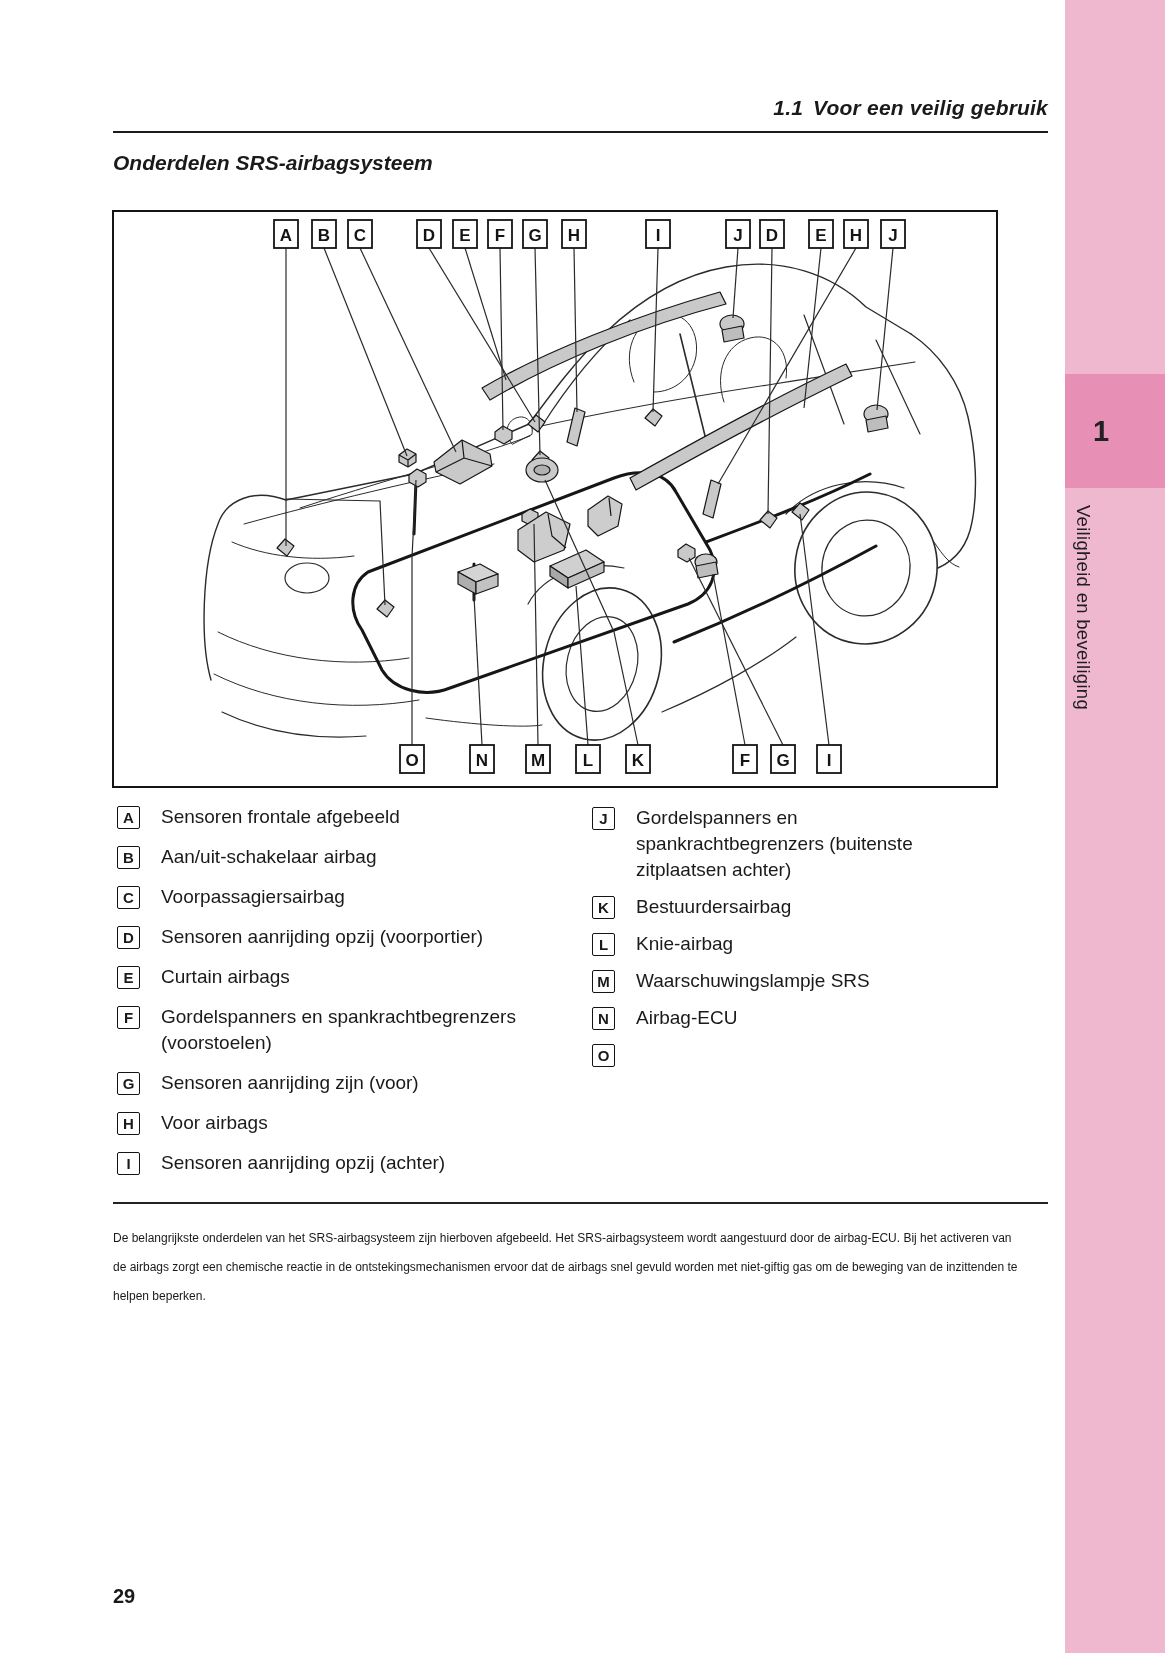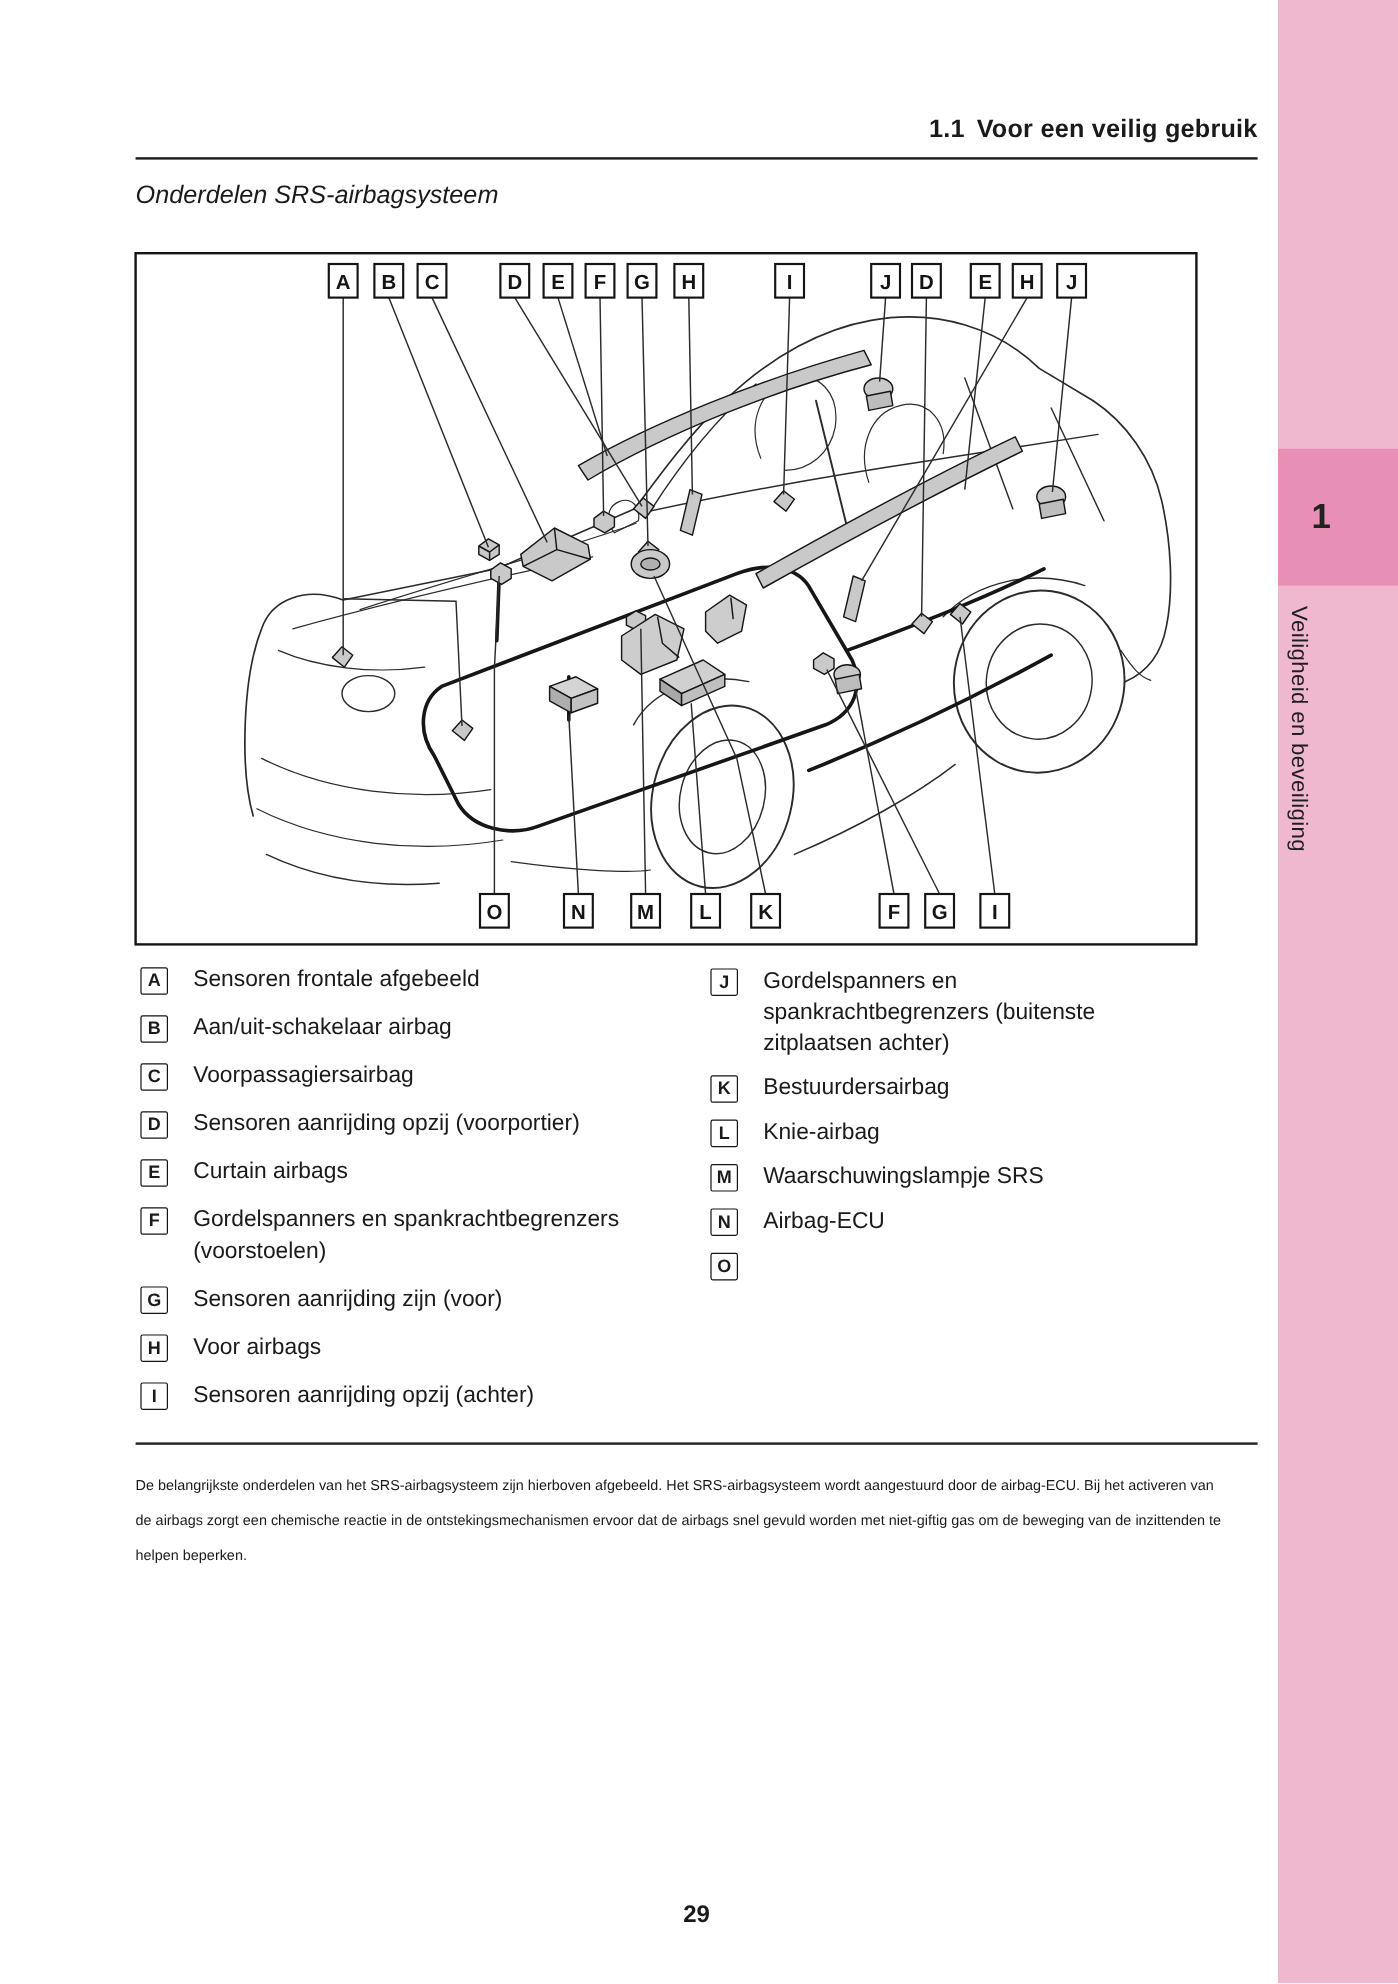--- a/index.html
+++ b/index.html
@@ -15,24 +15,24 @@
   }
   .chapter-tab .num{font-size:29px; font-weight:bold; color:#222; padding-left:28px;}
   .vertical-label{
     position:absolute; top:505px; left:1072px;
     writing-mode:vertical-rl; font-size:18.5px; color:#1e1e1e; letter-spacing:.3px;
   }
   
   .header-line{position:absolute; left:113px; top:131px; width:935px; height:2px; background:#1b1b1b;}
   .header-title{
     position:absolute; left:113px; top:96px; width:935px; text-align:right;
-    font-size:21px; font-weight:bold; letter-spacing:.2px;
+    font-size:21px; font-weight:bold; letter-spacing:.2px;font-style:italic;
   }
   .header-title .sec-no{margin-right:10px;}
-  .page-title{position:absolute; left:113px; top:151px; font-size:21px; font-weight:normal; font-style:italic;}
+  .page-title{position:absolute; left:113px; top:151px; font-size:21px; font-weight:bold; font-style:italic;}
   
   .diagram-frame{
     position:absolute; left:112px; top:210px; width:886px; height:578px;
     border:2px solid #141414; box-sizing:border-box; background:#fff;
   }
   .diagram-frame svg{display:block;}
   
   .legend-col{position:absolute; font-size:19px; line-height:26px;}
   .legend-left{left:117px; top:804px; width:408px;}
   .legend-right{left:592px; top:805px; width:330px;}
@@ -40,21 +40,21 @@
   .legend-right .legend-row{margin-bottom:11px;}
   .legend-key{
     position:absolute; left:0; top:2px; width:23px; height:23px; box-sizing:border-box;
     border:1.7px solid #141414; border-radius:2px; background:#fff;
     display:flex; align-items:center; justify-content:center;
     font-size:15px; font-weight:bold;
   }
   
   .divider{position:absolute; left:113px; top:1202px; width:935px; height:2px; background:#222;}
   .body-paragraph{position:absolute; left:113px; top:1224px; width:912px; font-size:12px; line-height:29px;}
-  .page-number{position:absolute; left:113px; top:1585px; width:935px; text-align:center; font-size:20px; font-weight:bold;}
+  .page-number{position:absolute; left:113px; top:1585px; width:935px; text-align:left; font-size:20px; font-weight:bold;}
 </style>
 </head>
 <body>
 
 <div class="page" style="--pink-light: #f0b8ce; --pink-dark: #e78fb4; --ink: #1a1a1a;">
 
   <div class="side-band"></div>
   <div class="chapter-tab">
     <span class="num">1</span>
   </div>

